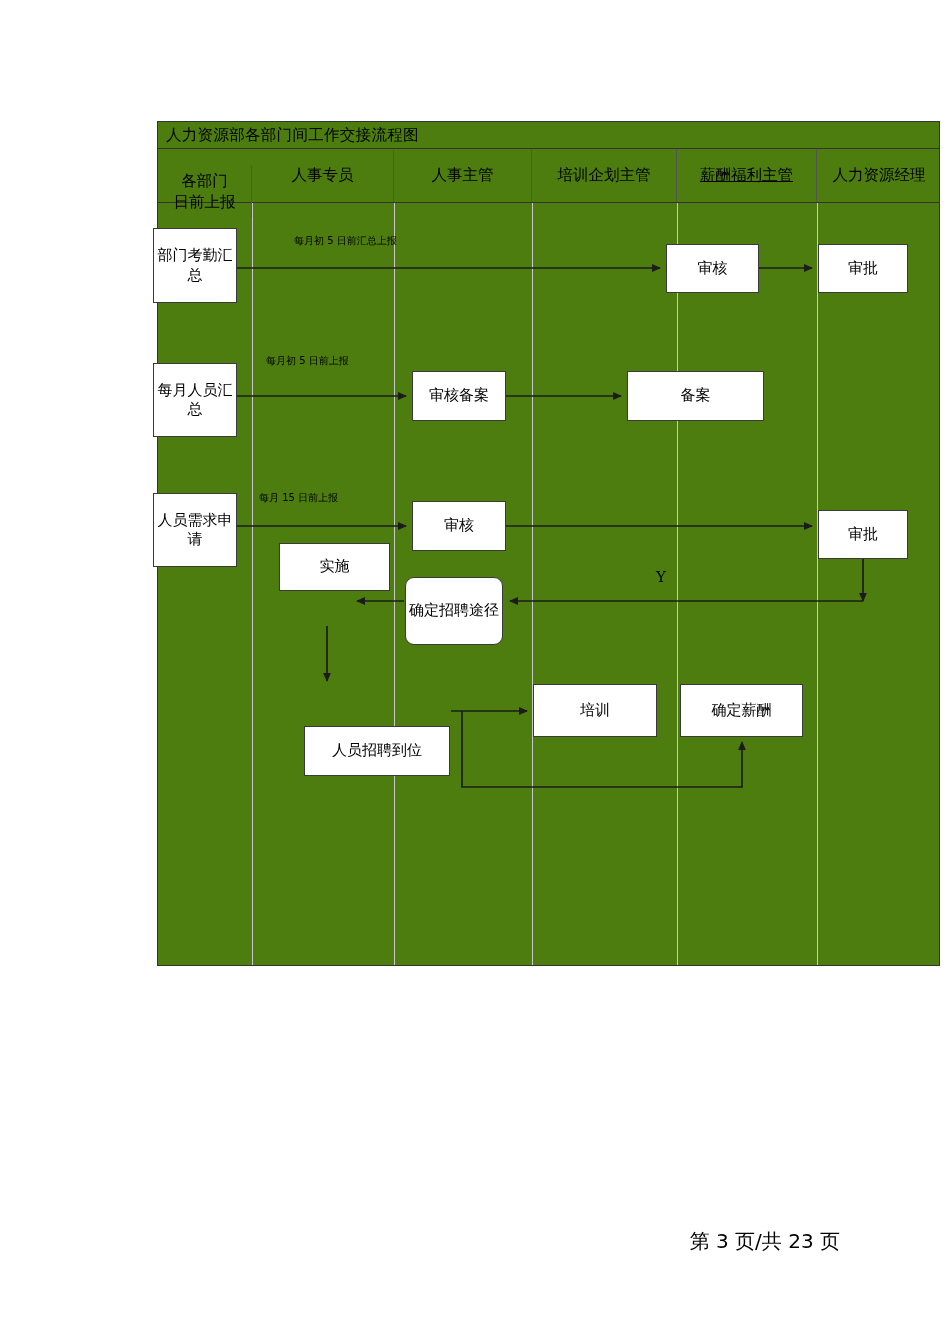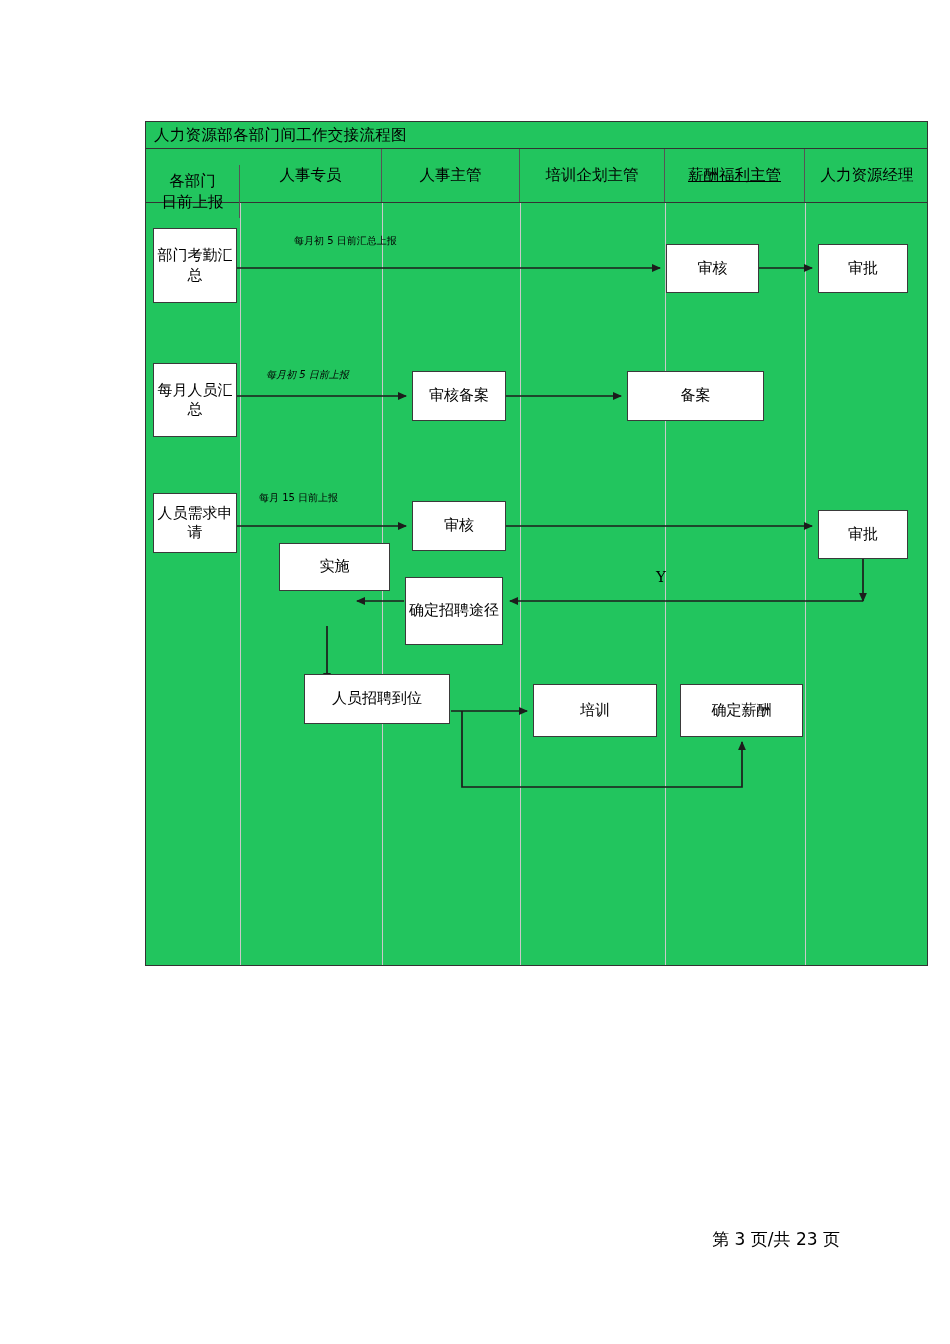--- a/index.html
+++ b/index.html
@@ -20,27 +20,27 @@
   
   #page {
     position: absolute;
     left: 0; top: 0;
     width: 950px;
     height: 1344px;
   }
 
   .flow-table {
     position: absolute;
-    left: 145px;
+    left: 157px;
     top: 121px;
     width: 783px;
     height: 845px;
     border: 1.6px solid #333;
     box-sizing: border-box;
-    background: #22c55e;
+    background: #4d7c0f;
   }
 
   .title-bar {
     position: absolute;
     left: 0; top: 0;
     width: 100%;
     height: 27px;
     border-bottom: 1.3px solid #333;
     box-sizing: border-box;
     display: flex;
@@ -127,21 +127,21 @@
     height: 1344px;
     pointer-events: none;
     z-index: 3;
   }
 
   
   .footer {
     position: absolute;
     right: 110px;
     top: 1228px;
-    font-size: 17px;
+    font-size: 20px;
     font-family: "DejaVu Sans", "Liberation Sans", sans-serif;
     white-space: nowrap;
   }
 </style>
 </head>
 <body>
 
 <div id="page">
 
   <svg class="edges" viewBox="0 0 950 1344" xmlns="http://www.w3.org/2000/svg">
@@ -229,39 +229,39 @@
   <div class="node" style="left:666px; top:244px; width:93px; height:49px;">审核</div>
 
   <div class="node" style="left:818px; top:244px; width:90px; height:49px;">审批</div>
 
   <div class="node two-line" style="left:153px; top:363px; width:84px; height:74px;">每月人员汇总</div>
 
   <div class="node" style="left:412px; top:371px; width:94px; height:50px;">审核备案</div>
 
   <div class="node" style="left:627px; top:371px; width:137px; height:50px;">备案</div>
 
-  <div class="node two-line" style="left:153px; top:493px; width:84px; height:60px;">人员需求申请</div>
+  <div class="node two-line" style="left:153px; top:493px; width:84px; height:74px;">人员需求申请</div>
 
   <div class="node" style="left:412px; top:501px; width:94px; height:50px;">审核</div>
 
   <div class="node" style="left:818px; top:510px; width:90px; height:49px;">审批</div>
 
   <div class="node" style="left:259px; top:543px; width:111px; height:48px;margin-left:20px;">实施</div>
 
-  <div class="node two-line" style="left:405px; top:577px; width:98px; height:68px;">确定招聘途径</div>
-
-  <div class="node" style="left:304px; top:674px; width:146px; height:50px;">人员招聘到位</div>
+  <div class="node two-line" style="left:405px; top:577px; width:98px; height:68px;border-radius:9px;">确定招聘途径</div>
+
+  <div class="node" style="left:304px; top:726px; width:146px; height:50px;">人员招聘到位</div>
 
   <div class="node" style="left:680px; top:684px; width:123px; height:53px;">确定薪酬</div>
 
   <div class="node" style="left:533px; top:684px; width:124px; height:53px;">培训</div>
 
   <div class="edge-label" style="left:294px; top:234px;">每月初 5 日前汇总上报</div>
 
-  <div class="edge-label" style="left:266px; top:368px;font-style:italic;">每月初 5 日前上报</div>
+  <div class="edge-label" style="left:266px; top:354px;">每月初 5 日前上报</div>
 
   <div class="edge-label" style="left:259px; top:491px;">每月 15 日前上报</div>
 
   <div class="branch-label" style="left:656px; top:568px;">Y</div>
 
   <div class="footer">第 3 页/共 23 页</div>
 
 </div>
 
 </body></html>

